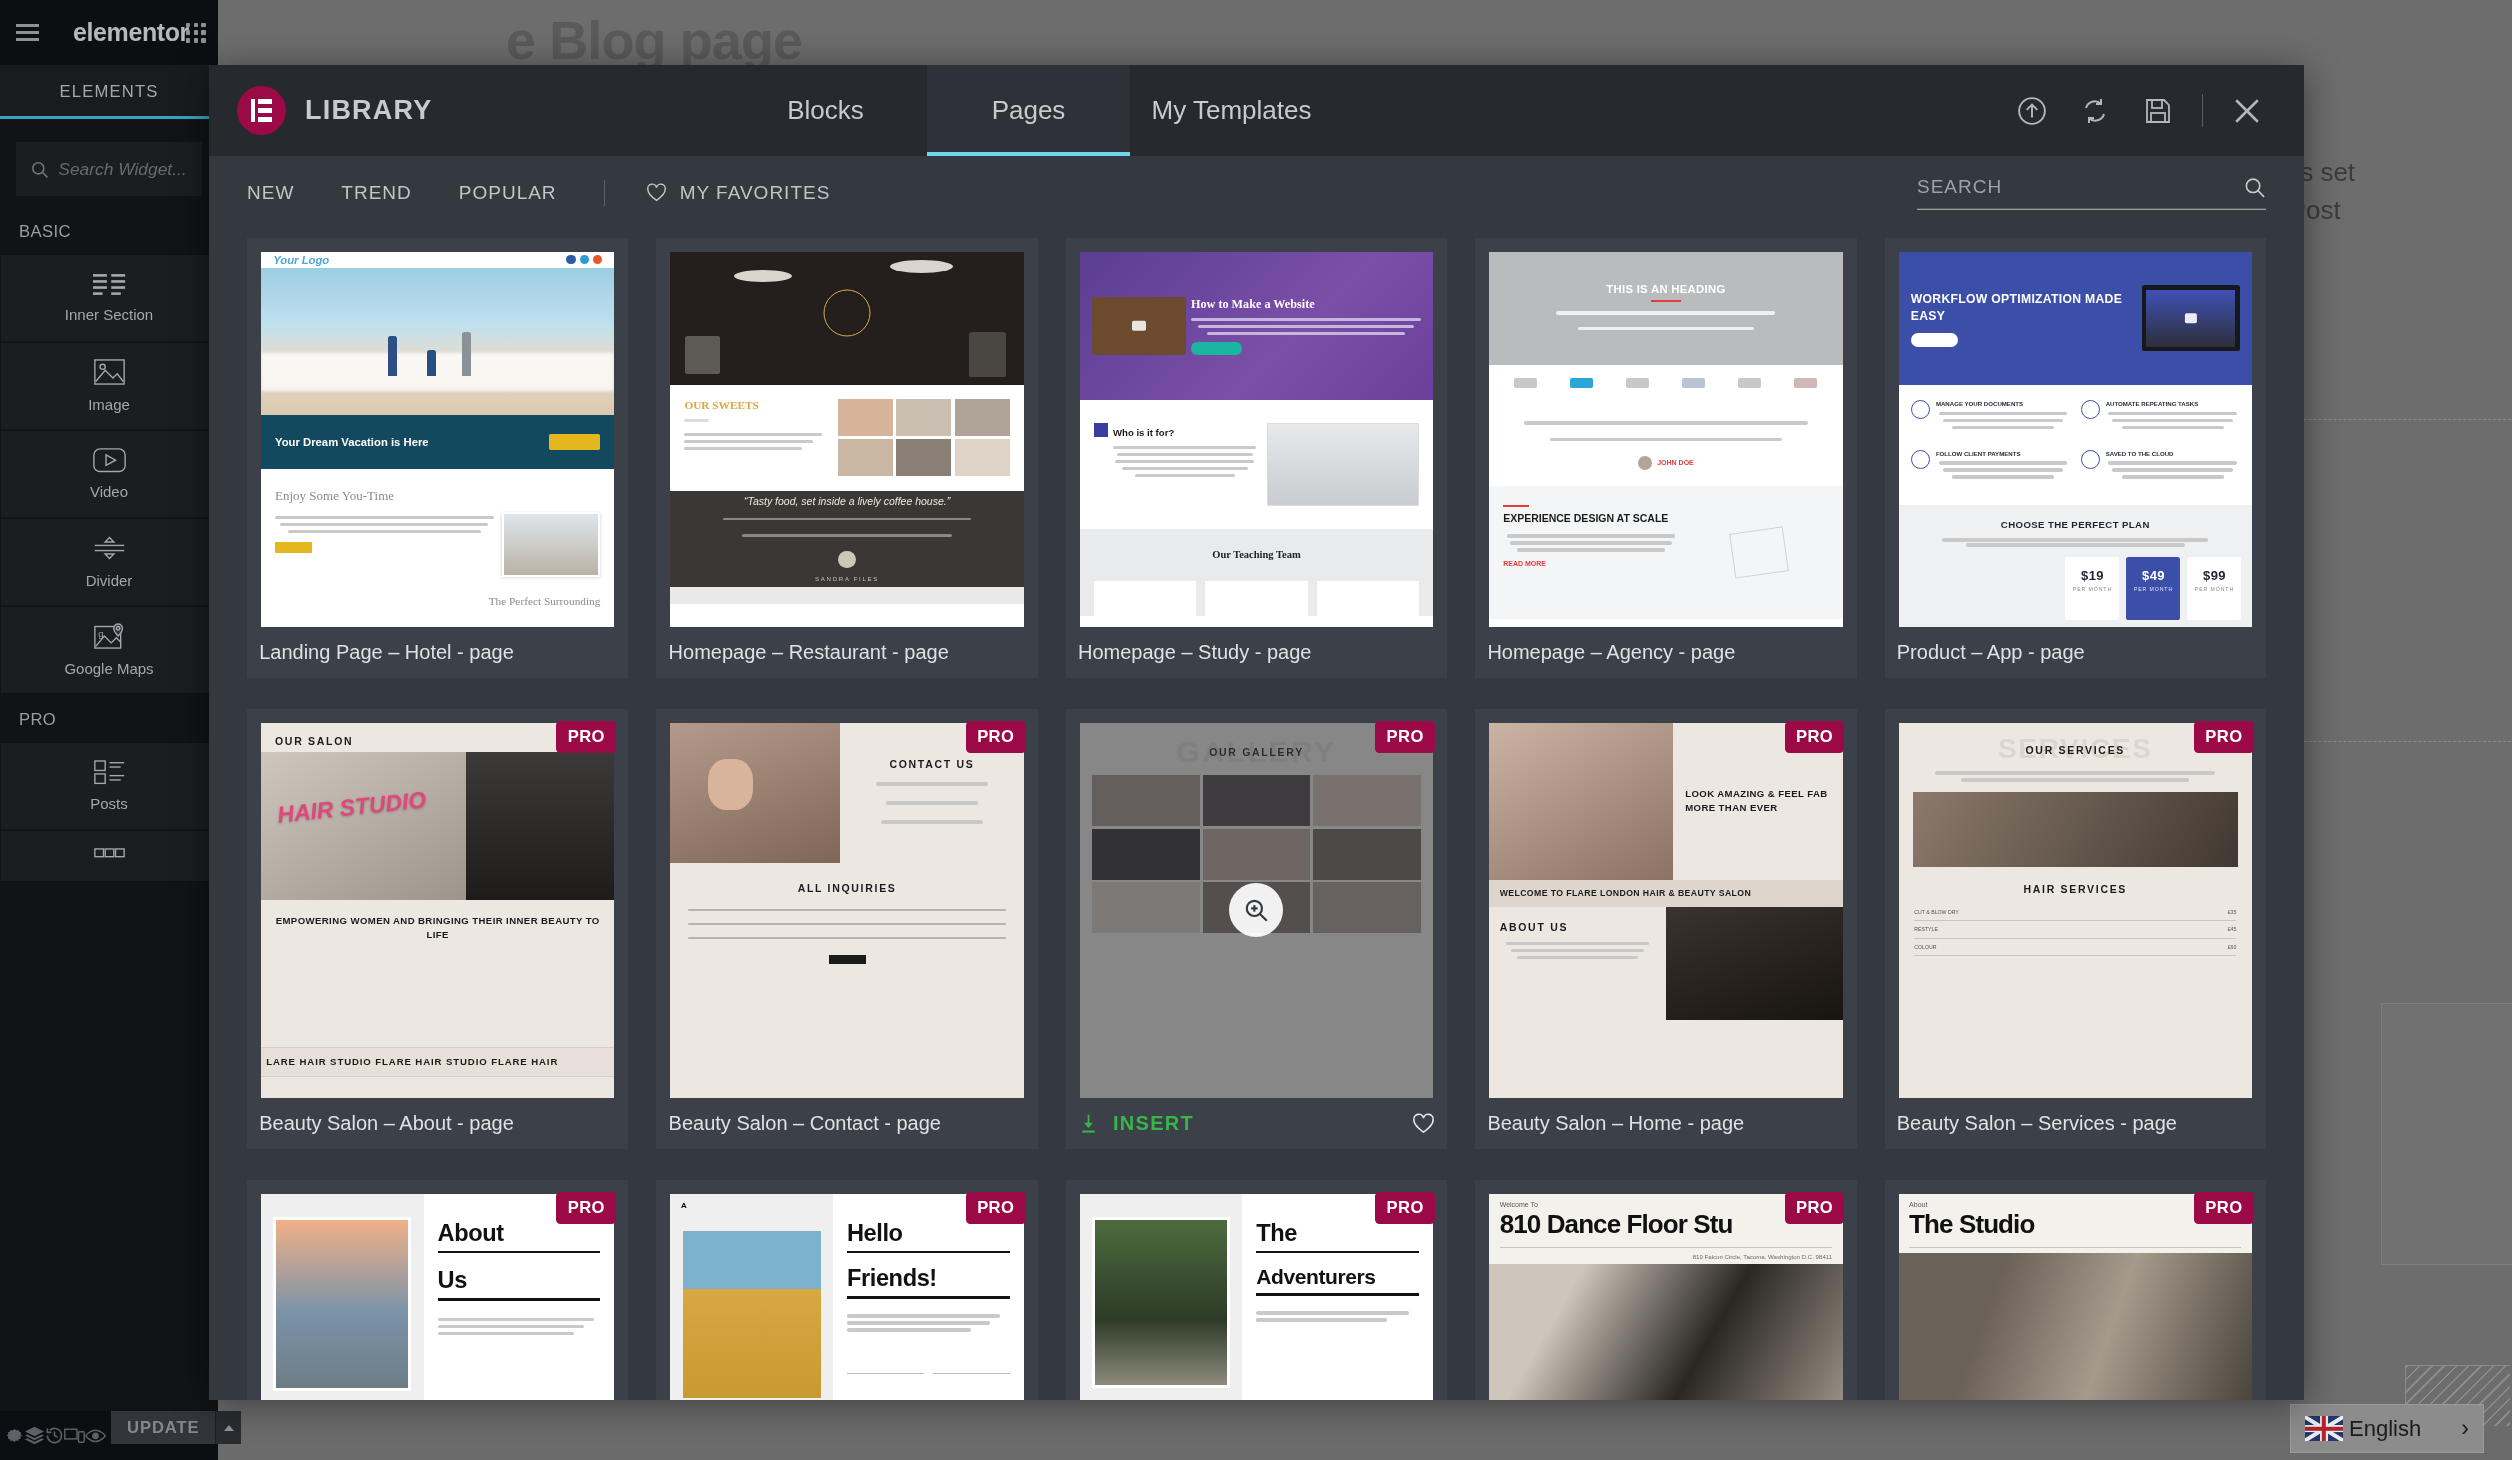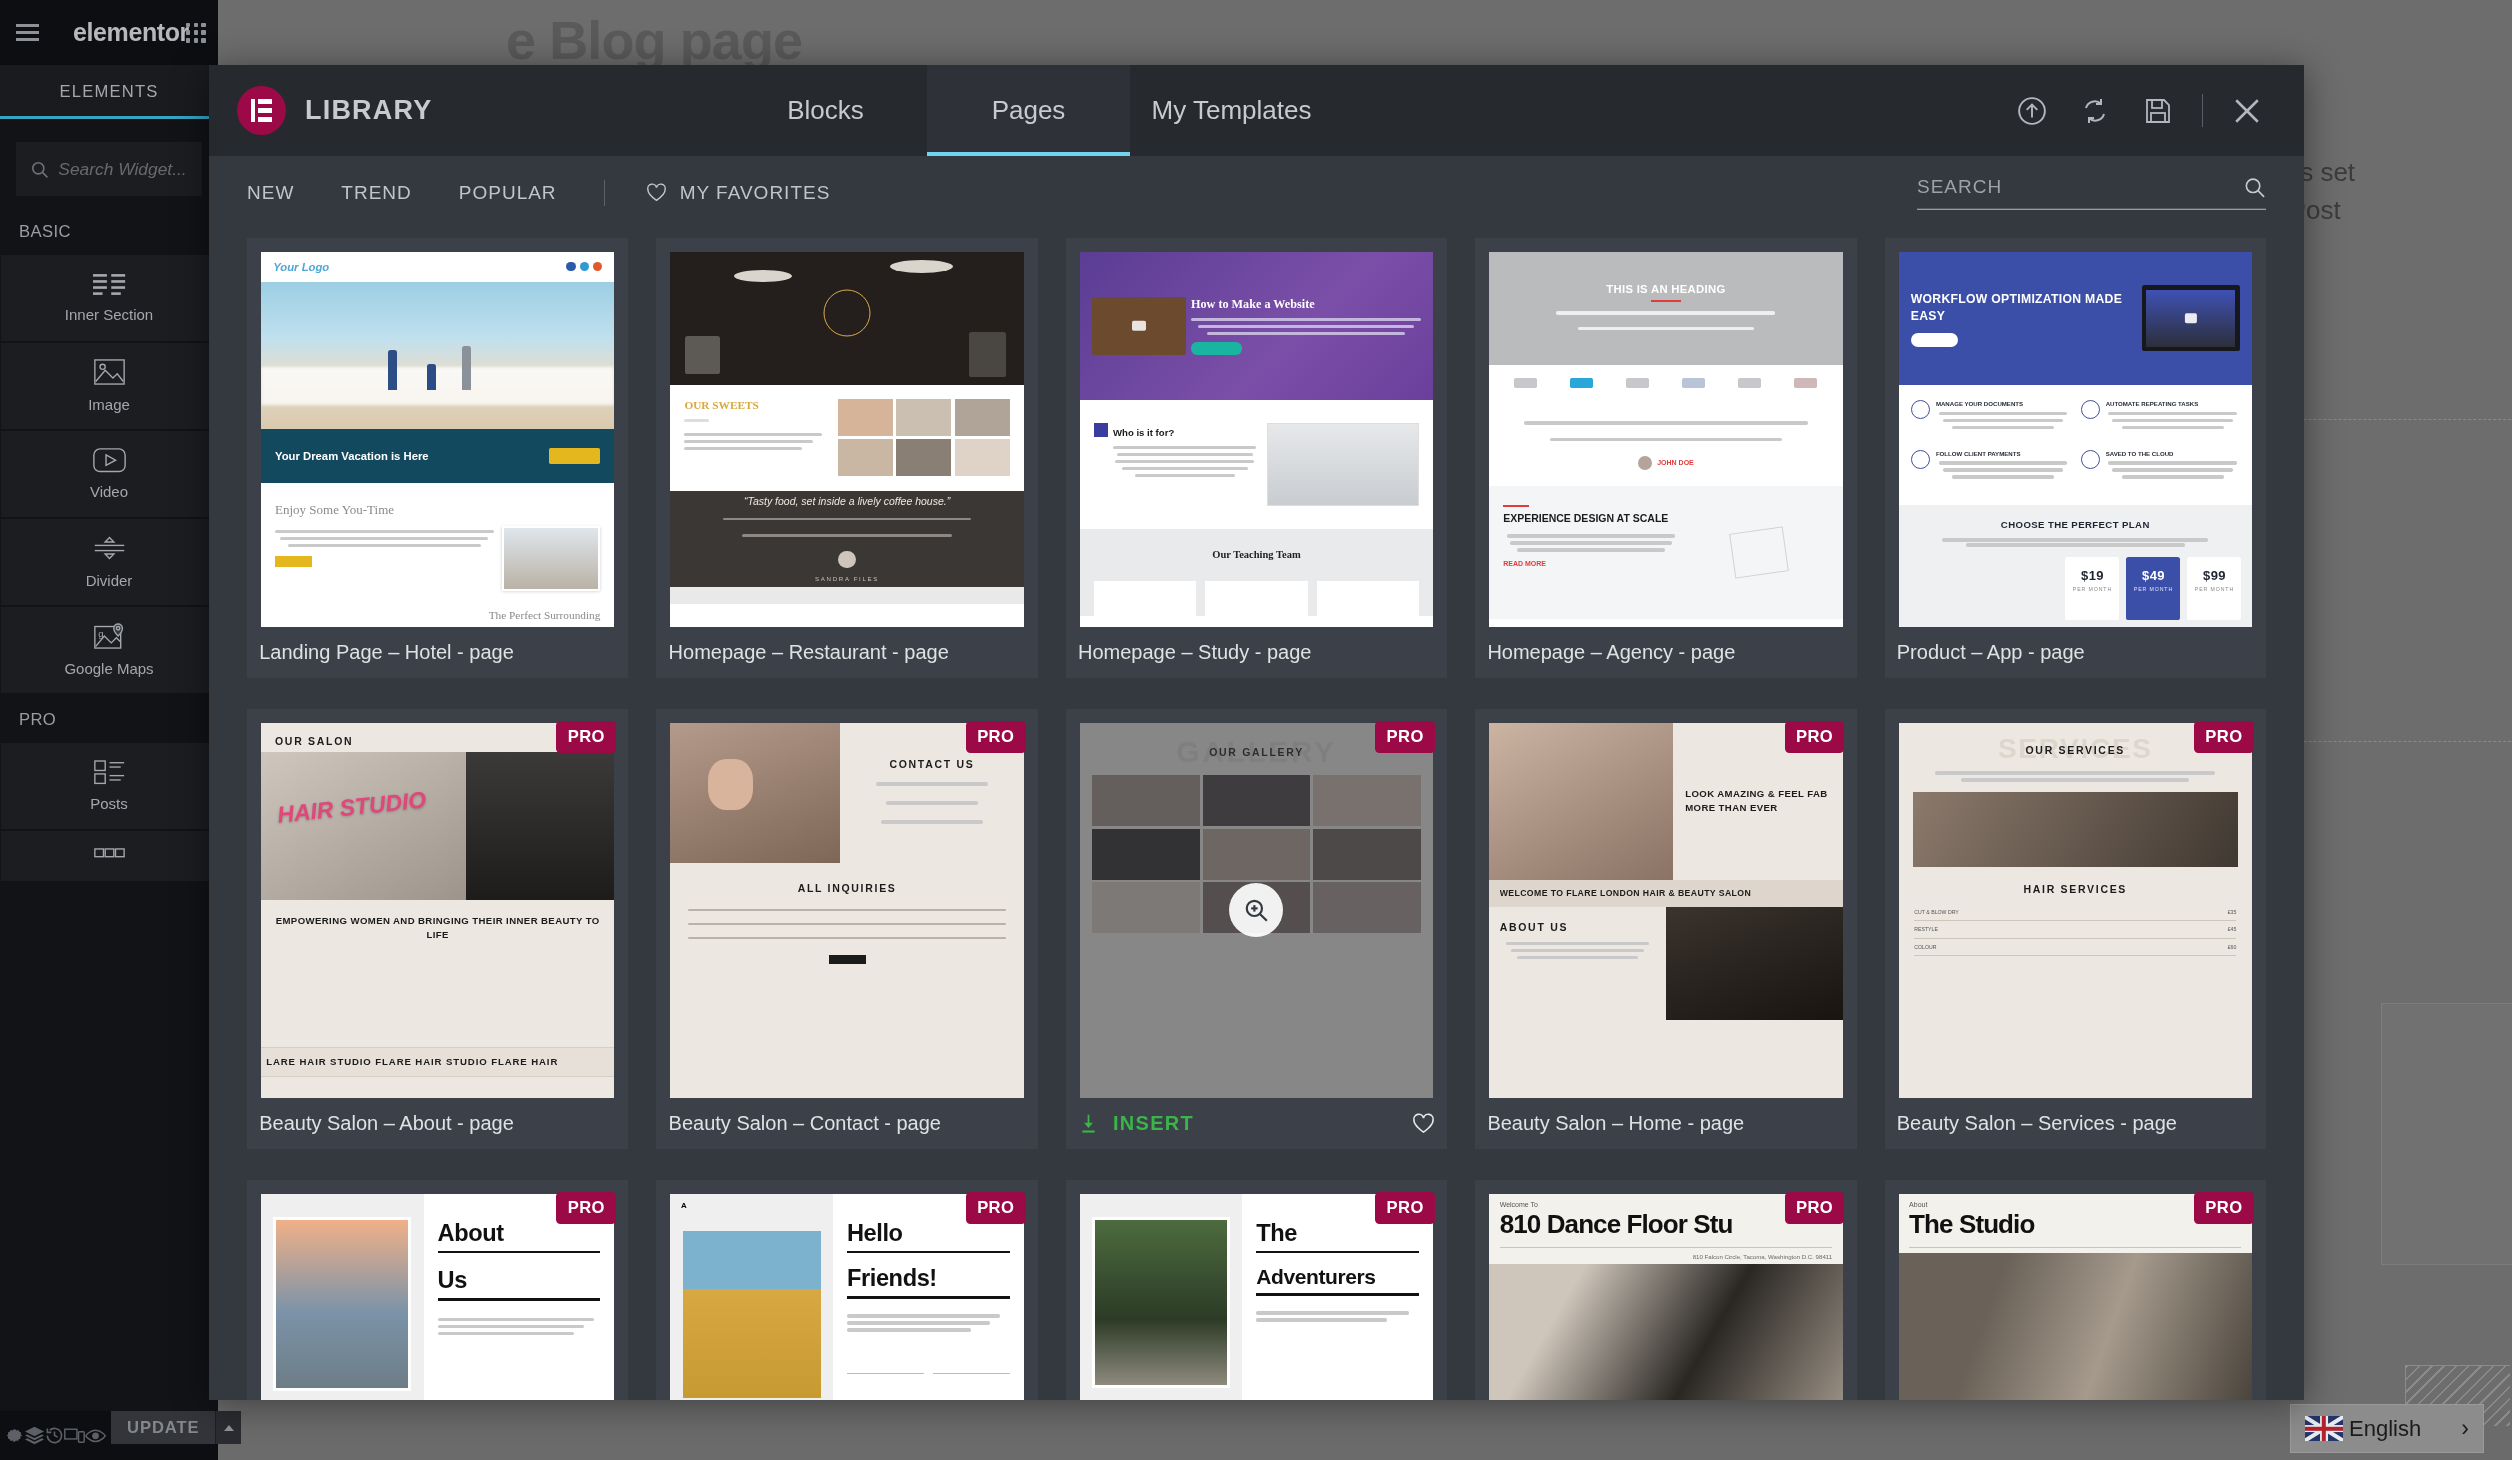--- a/index.html
+++ b/index.html
@@ -253,21 +253,21 @@
     display:flex; align-items:center; justify-content:center; z-index:5;
   }
 
   
   .mini { position:absolute; inset:0; font-family:"Liberation Sans",sans-serif; }
 
   
   .txtline { background:#c9c9c9; height:3.5px; border-radius:1.7px; margin:3.5px auto; }
 
   
-  .m-hotel .hdr { height:30px; background:#fff; display:flex; align-items:center;
+  .m-hotel .hdr { height:16px; background:#fff; display:flex; align-items:center;
     padding:0 12.2px; justify-content:space-between; }
   .m-hotel .logo { font-size:11.3px; color:#4fa7d4; font-style:italic; font-weight:bold;}
   .m-hotel .socials { display:flex; gap:3.5px; }
   .m-hotel .socials i { width:9.6px;height:9.6px;border-radius:50%; display:block;}
   .m-hotel .hero { height:147px; position:relative; overflow:hidden;
     background:linear-gradient(#9ccee4 0%,#bfe0ee 38%,#e6ddcc 62%,#d9c9ae 100%); }
   .m-hotel .wave { position:absolute; left:0; right:0; top:58%; height:26%;
     background:rgba(255,255,255,.78); filter:blur(1.7px); }
   .m-hotel .fig { position:absolute; bottom:26%; width:8.7px; border-radius:2.6px 2.6px 0 0;}
   .m-hotel .band { height:54px; background:#13495e; display:flex; align-items:center;

